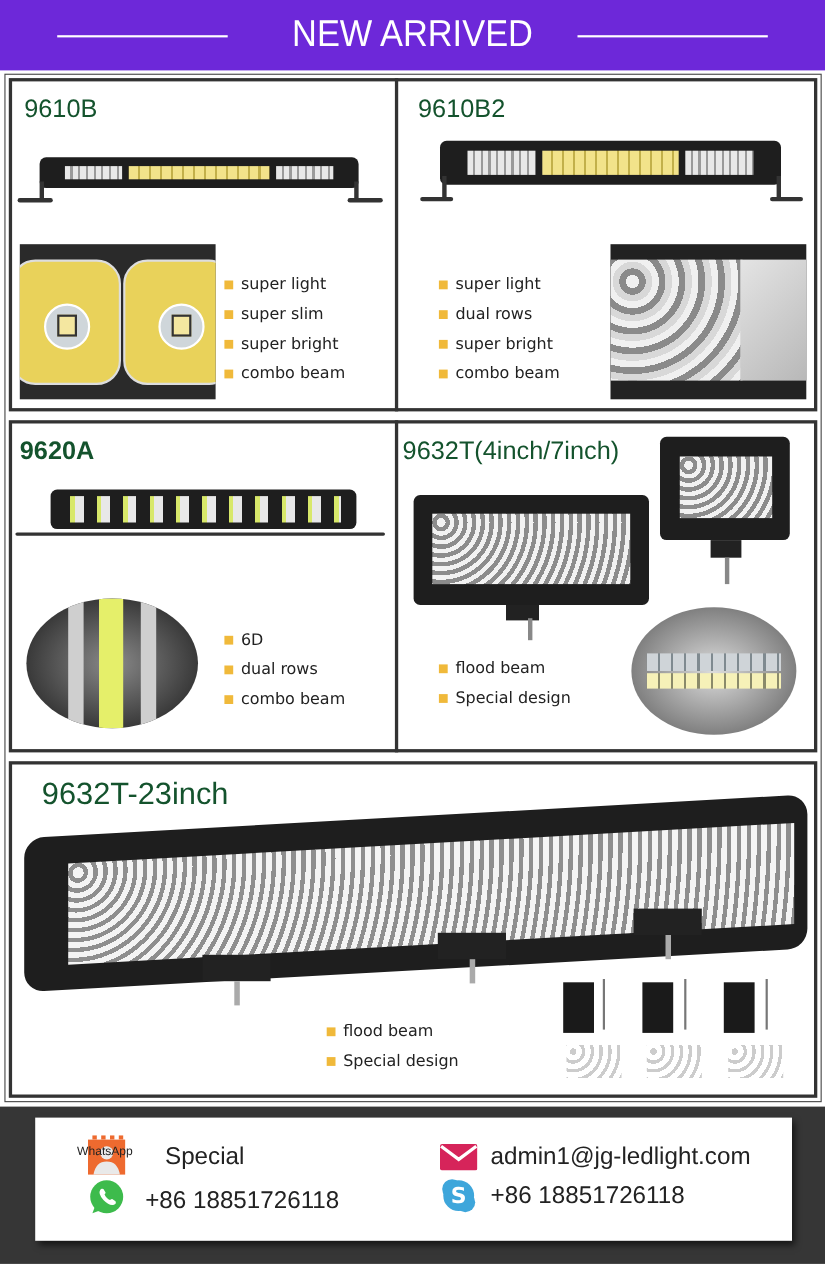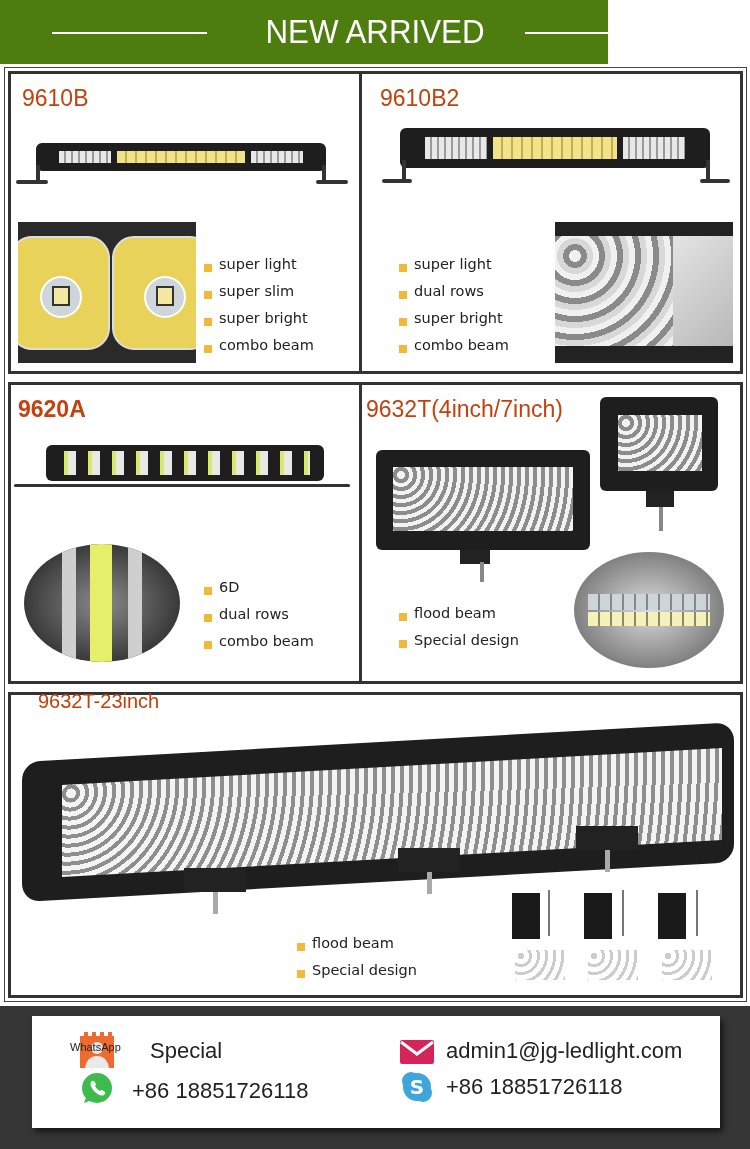--- a/index.html
+++ b/index.html
@@ -1,37 +1,37 @@
 <!DOCTYPE html>
 <html><head>
 <meta charset="utf-8">
 <style>
   * { box-sizing: border-box; margin: 0; padding: 0; }
   html, body { width: 750px; height: 1149px; background: #fff; overflow: hidden; }
   body { font-family: "Liberation Sans", sans-serif; color: #333; position: relative; }
 
   
-  .header { position: absolute; left: 0; top: 0; width: 608px; height: 64px; background: #4d7c0f; }
+  .header { position: absolute; left: 0; top: 0; width: 750px; height: 64px; background: #6d28d9; }
   .header .line { position: absolute; top: 32px; height: 2px; background: #fff; }
   .header .line.left { left: 52px; width: 155px; }
   .header .line.right { left: 525px; width: 173px; }
   .header .title { position: absolute; left: 0; width: 750px; top: 12px; text-align: center; color: #fff;
     font-size: 34px; letter-spacing: 0px; transform: scaleX(0.92); }
 
   
   .outer { position: absolute; left: 4px; top: 67px; width: 743px; height: 935px; border: 1px solid #444; }
 
   
   .panel { position: absolute; border: 3px solid #333; background: #fff; overflow: hidden; }
   .divider { position: absolute; width: 3px; background: #333; }
 
-  .model { position: absolute; font-size: 23px; color: #c2410c; }
+  .model { position: absolute; font-size: 23px; color: #14532d; }
 
   .features { position: absolute; list-style: none; font-family: "DejaVu Sans", sans-serif; font-size: 14.5px; color: #222; }
-  .features li { display: flex; align-items: flex-end; height: 27px; }
+  .features li { display: flex; align-items: center; height: 27px; }
   .features .bullet { display: inline-block; width: 8px; height: 8px; background: #f0b93a; margin-right: 7px; flex: none; }
 
   
   .bar { position: absolute; background: #1e1e1e; border-radius: 6px; }
   .bar .leds { position: absolute; left: 8%; right: 8%; top: 28%; bottom: 28%;
     background: repeating-linear-gradient(90deg, #e8e8e8 0 5px, #9a9a9a 5px 7px); }
   .bar .leds.yellow { background: repeating-linear-gradient(90deg, #f2e38a 0 8px, #c2b04a 8px 10px); }
   .bracket { position: absolute; height: 4px; background: #333; border-radius: 2px; }
   .leg { position: absolute; width: 4px; background: #333; }
 
@@ -187,21 +187,21 @@
       <span>Special design</span>
     </li>
 </ul>
 <div class="photo ellipse" style="left:574px; top:552px; width:150px; height:116px; background:radial-gradient(ellipse at center, #dcdcdc 0%, #7a7a7a 75%);">
   <div style="position:absolute; left:14px; top:42px; width:122px; height:16px; background:repeating-linear-gradient(90deg, #cfd4d8 0 10px, #7f8a90 10px 12px);"></div>
   <div style="position:absolute; left:14px; top:60px; width:122px; height:14px; background:repeating-linear-gradient(90deg, #f6f1b8 0 10px, #8a8a6a 10px 12px);"></div>
 </div>
 
 <div class="panel" style="left:8px; top:692px; width:735px; height:306px;"></div>
 
-<div class="model" style="left:38px; top:690px; font-size:20px;">9632T-23inch</div>
+<div class="model" style="left:38px; top:706px; font-size:28px;">9632T-23inch</div>
 <div>
   <div style="position:absolute; left:22px; top:748px; width:712px; height:140px; background:#1e1e1e; border-radius:18px; transform:skewY(-3.2deg); transform-origin:left top; top:762px;"></div>
   <div style="position:absolute; left:62px; top:770px; width:660px; height:92px; background:repeating-radial-gradient(circle at 9px 9px, #f4f4f4 0 5px, #8e8e8e 5px 9px); transform:skewY(-3.2deg); transform-origin:left top; top:785px;"></div>
   <div style="position:absolute; left:184px; top:868px; width:62px; height:24px; background:#222;"></div>
   <div style="position:absolute; left:213px; top:892px; width:5px; height:22px; background:#aaa;"></div>
   <div style="position:absolute; left:398px; top:848px; width:62px; height:24px; background:#222;"></div>
   <div style="position:absolute; left:427px; top:872px; width:5px; height:22px; background:#aaa;"></div>
   <div style="position:absolute; left:576px; top:826px; width:62px; height:24px; background:#222;"></div>
   <div style="position:absolute; left:605px; top:850px; width:5px; height:22px; background:#aaa;"></div>
 </div>

